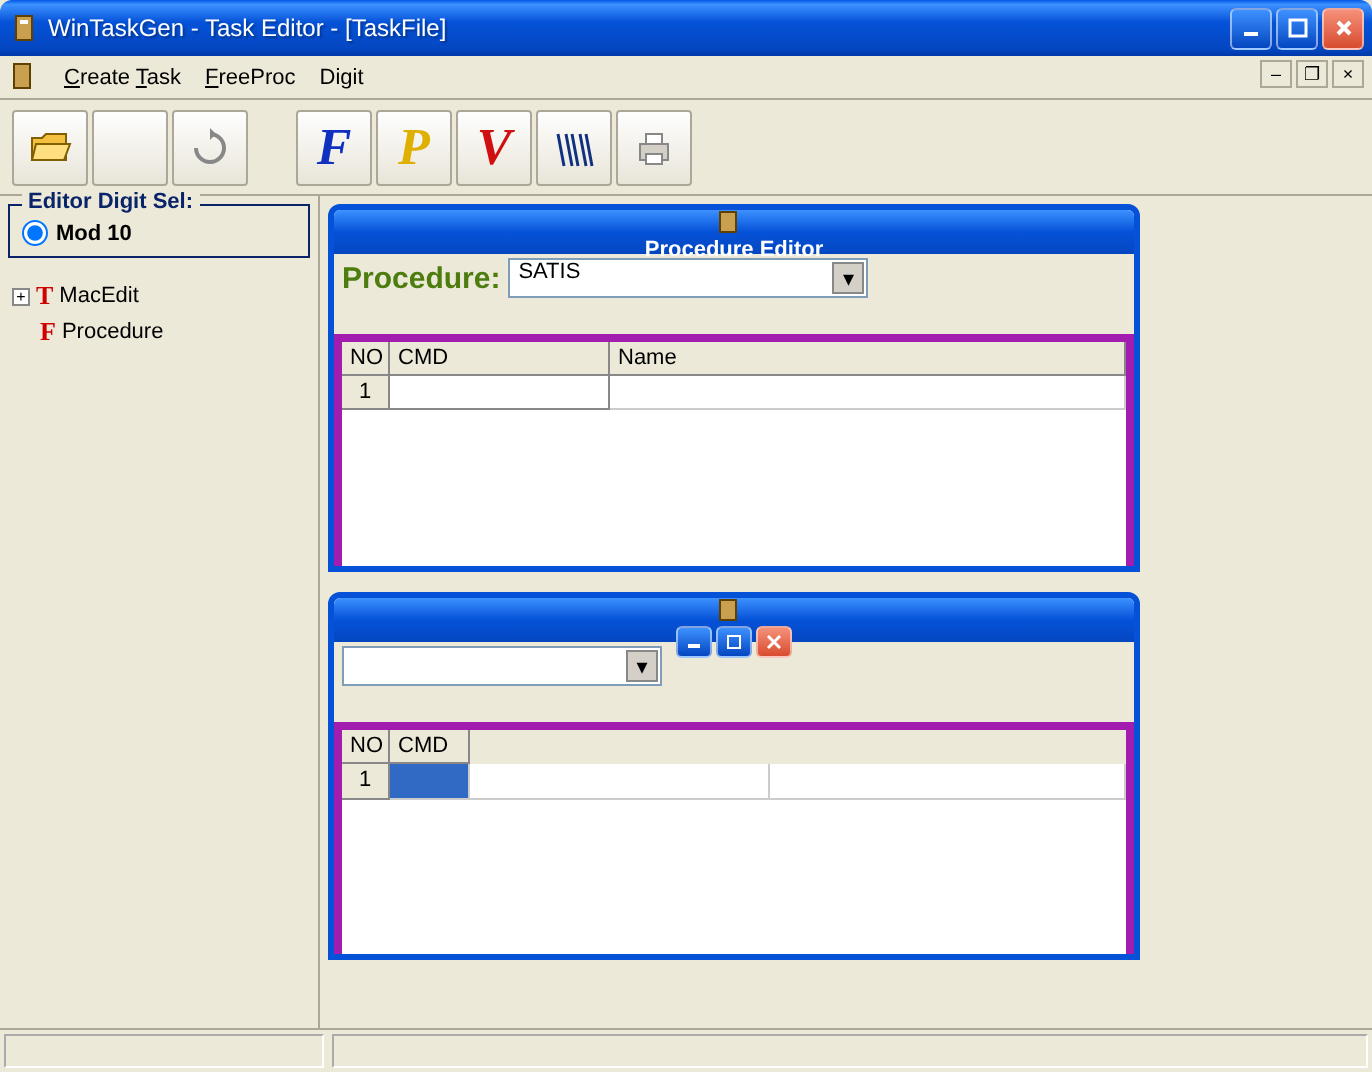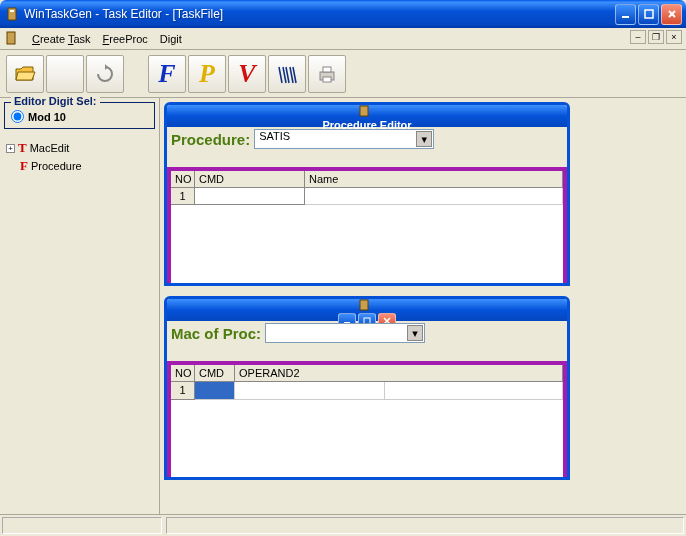--- a/index.html
+++ b/index.html
@@ -258,31 +258,29 @@
           <div class="win-btn close">
               <svg width="8" height="8">
                 <line x1="1" y1="1" x2="7" y2="7" stroke="white" stroke-width="1.5"></line>
                 <line x1="7" y1="1" x2="1" y2="7" stroke="white" stroke-width="1.5"></line>
               </svg>
             </div>
         </div>
       </div>
       <div class="child-body">
         <div class="proc-header">
-          <span class="proc-label">Mac of Proc:</span>
           <div class="proc-select" style="flex:0 0 160px">
             <span></span>
             <span class="arrow">▾</span>
           </div>
         </div>
         <div class="grid">
           <div class="grid-header">
             <div class="cell" style="width:24px">NO</div>
             <div class="cell" style="width:40px">CMD</div>
-            <div class="cell" style="flex:1">OPERAND2</div>
           </div>
           <div class="grid-body" style="min-height:110px">
             <div class="grid-row">
               <div class="cell rowhead" style="width:24px">1</div>
               <div class="cell selected" style="width:40px;height:18px"></div>
               <div class="cell" style="width:150px"></div>
               <div class="cell" style="flex:1"></div>
             </div>
           </div>
         </div>

